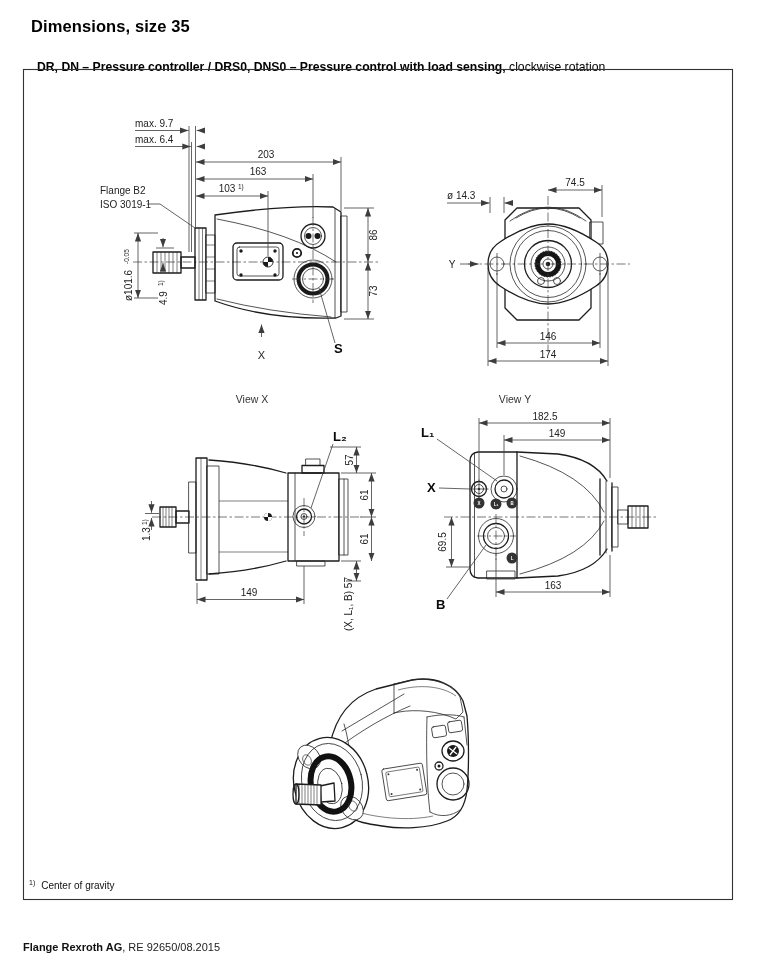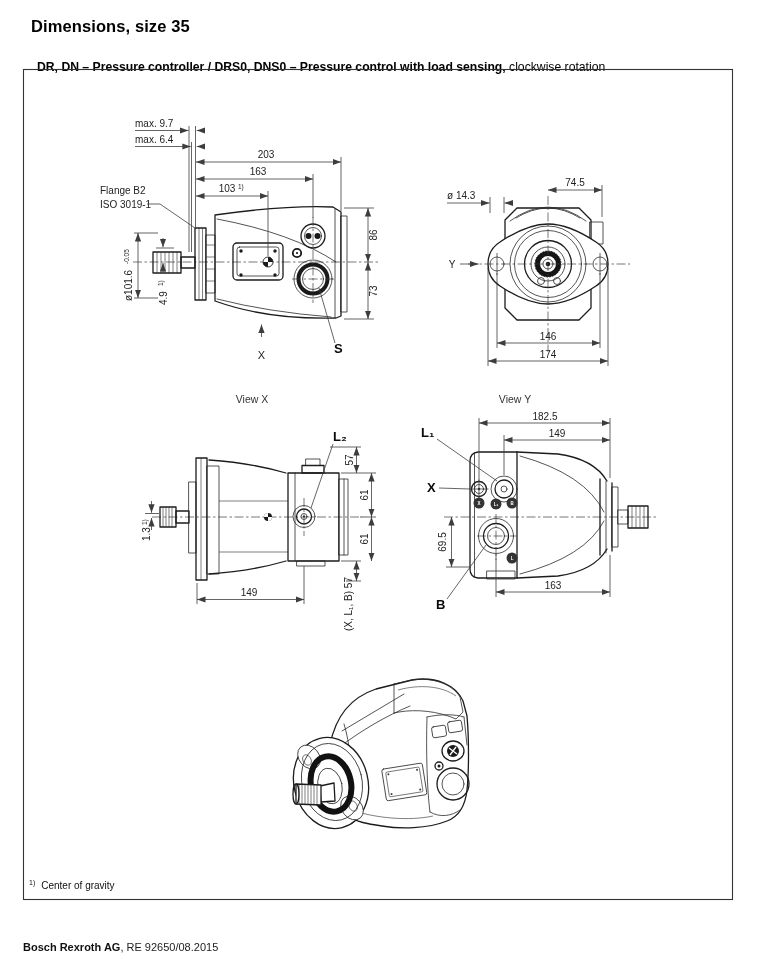--- a/index.html
+++ b/index.html
@@ -371,15 +371,15 @@
 
       <path class="ow" d="M320,786 L334,783 L335,801 L321,802 Z"></path>
       <path class="ow" d="M296,784 L321,785 L321,805 L296,804 Z"></path>
       <path class="o3" d="M299,784 V804 M302,784.2 V804.2 M305,784.4 V804.4 M308,784.6 V804.6 M311,784.8 V804.8 M314,785 V805 M317,785 V805"></path>
       <ellipse class="o" cx="296" cy="794" rx="3" ry="10"></ellipse>
     </g>
   </svg>
 
   <div class="footnote"><span class="fn-sup">1)</span><span>Center of gravity</span></div>
 
-  <p class="pfooter"><span class="b">Bosch Rexroth AG</span><span>, RE 92650/08.2015</span></p>
+  <p class="pfooter"><span class="b">Flange Rexroth AG</span><span>, RE 92650/08.2015</span></p>
 
 </div>
 
 </body></html>

